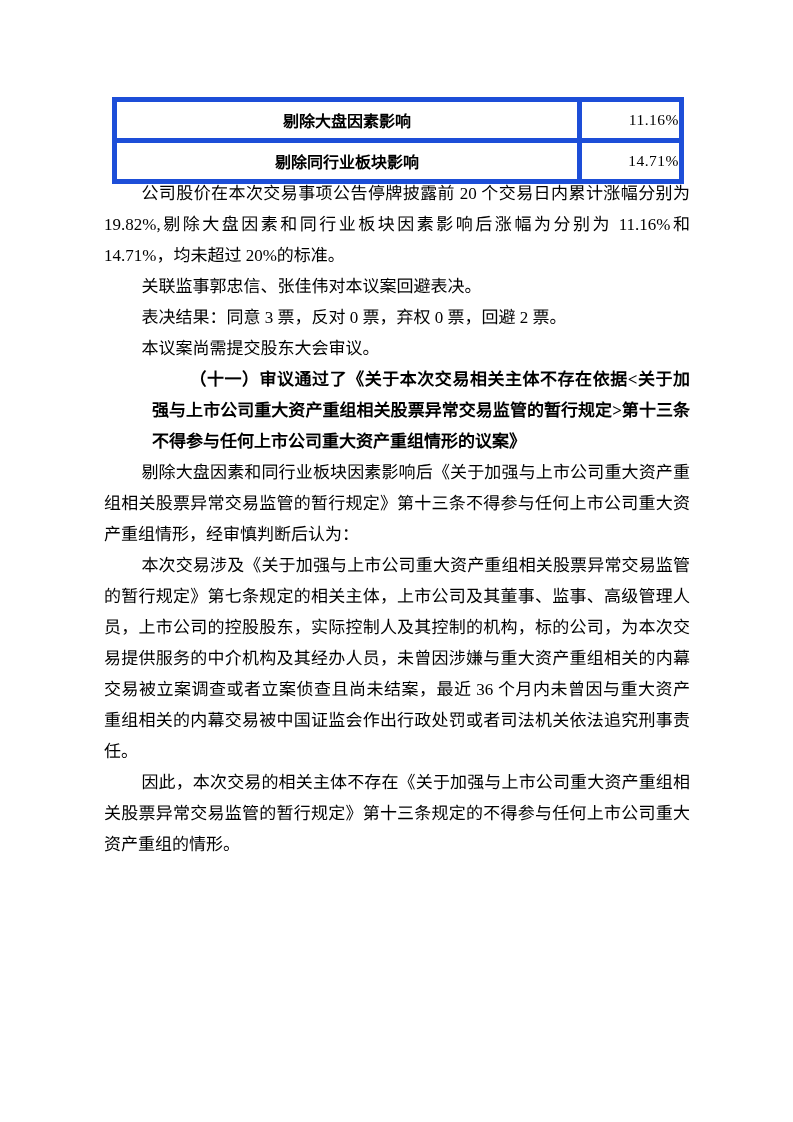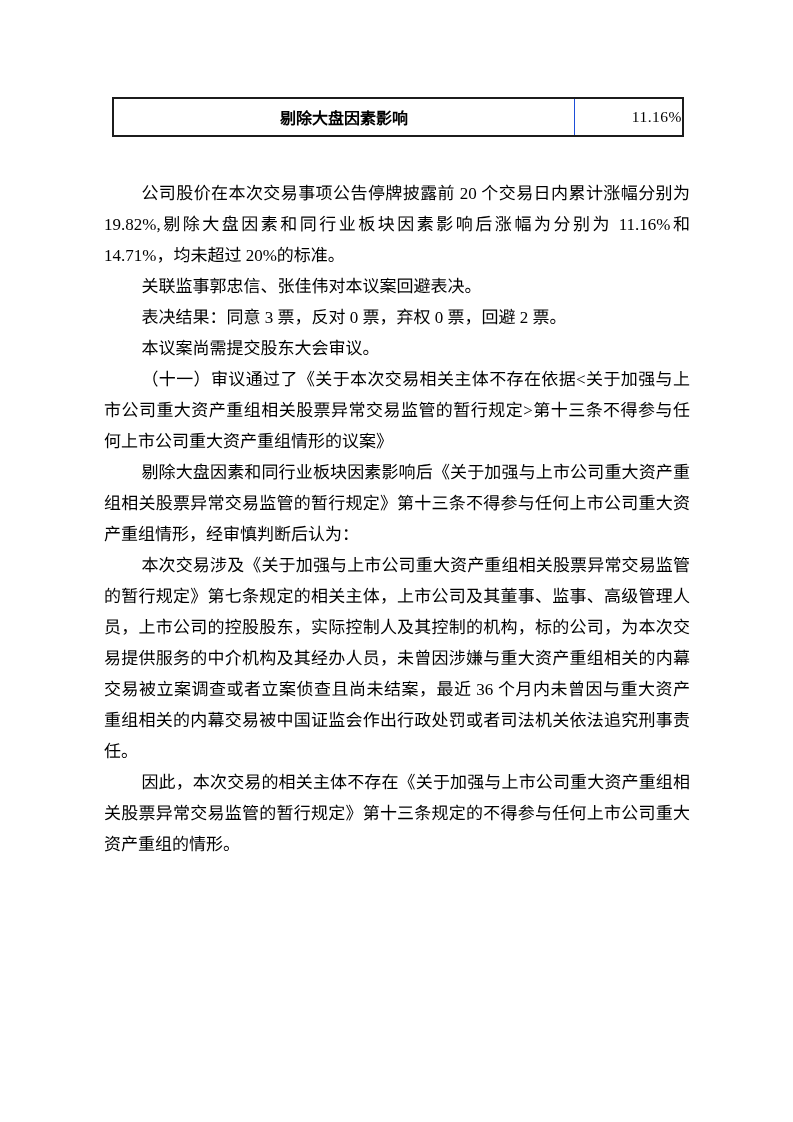--- a/index.html
+++ b/index.html
@@ -20,21 +20,21 @@
   table.impact-table {
     position: absolute;
     left: 112px;
     top: 97px;
     width: 572px;
     border-collapse: collapse;
     border: 2px solid #1c1c1c;
     table-layout: fixed;
   }
   table.impact-table td {
-    border: 1px solid #1d4ed8;
+    border: 5px solid #1d4ed8;
     height: 36px;
     padding: 0;
     vertical-align: middle;
     margin-left: 8px;
   }
   td.cell-label {
     width: 460px;
     text-align: center;
     font-weight: bold;
     font-size: 16px;
@@ -53,33 +53,38 @@
     width: 586px;
     font-size: 17px;
     line-height: 31px;
     text-align: justify;
   }
   .content p {
     margin: 0;
     text-indent: 2.2em;
   }
   .content p.bold {
-    font-weight: normal;
+    font-weight: bold;
+    margin-left: 48px;
   }
 </style>
 </head>
 <body>
 
 <div class="page">
 
   <table class="impact-table">
     <tbody>
       <tr>
         <td class="cell-label">剔除大盘因素影响</td>
         <td class="cell-value">11.16%</td>
+      </tr>
+      <tr>
+        <td class="cell-label">剔除同行业板块影响</td>
+        <td class="cell-value">14.71%</td>
       </tr>
     </tbody>
   </table>
 
   <div class="content">
     <p>公司股价在本次交易事项公告停牌披露前 20 个交易日内累计涨幅分别为 19.82%,剔除大盘因素和同行业板块因素影响后涨幅为分别为 11.16%和 14.71%，均未超过 20%的标准。</p>
     <p>关联监事郭忠信、张佳伟对本议案回避表决。</p>
     <p>表决结果：同意 3 票，反对 0 票，弃权 0 票，回避 2 票。</p>
     <p>本议案尚需提交股东大会审议。</p>
     <p class="bold">（十一）审议通过了《关于本次交易相关主体不存在依据&lt;关于加强与上市公司重大资产重组相关股票异常交易监管的暂行规定&gt;第十三条不得参与任何上市公司重大资产重组情形的议案》</p>

